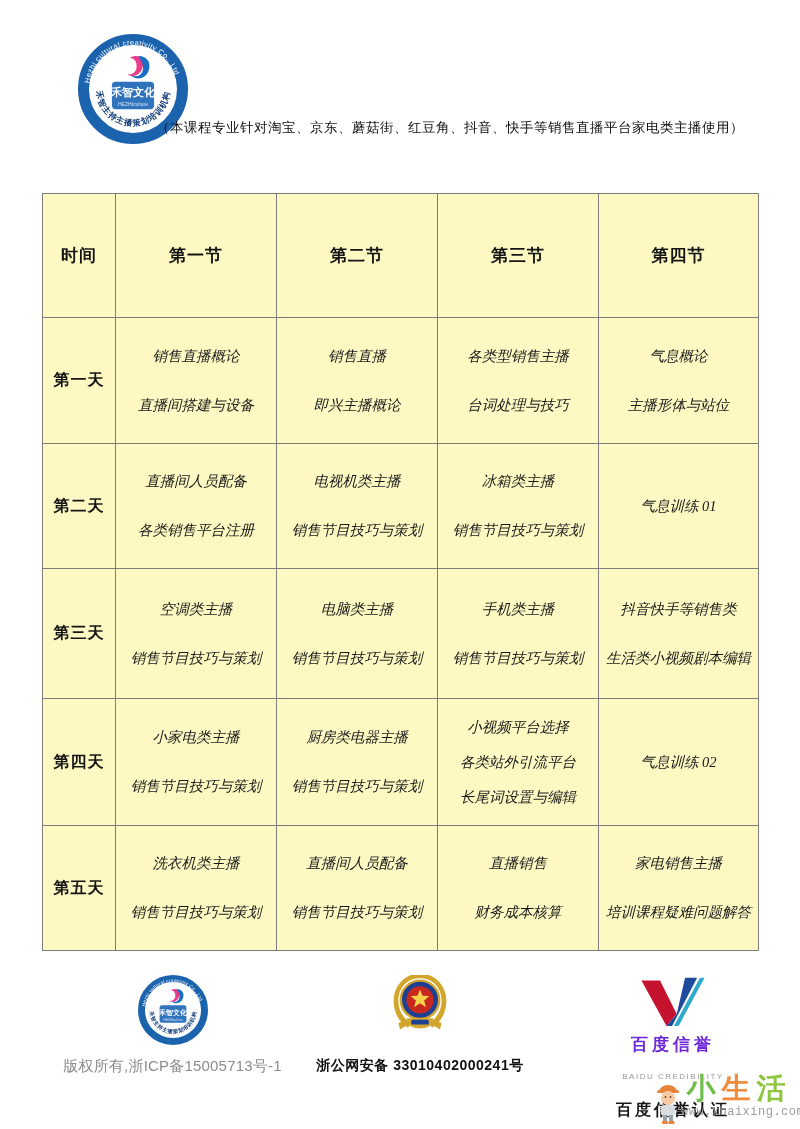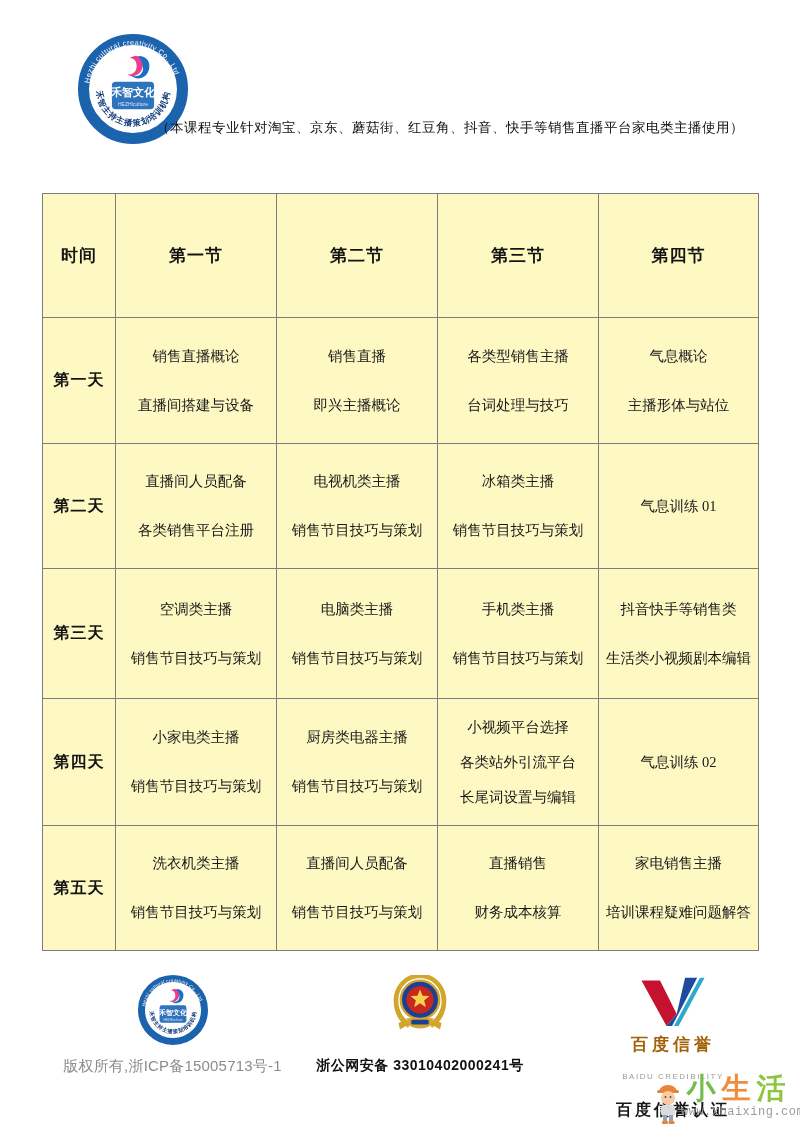--- a/index.html
+++ b/index.html
@@ -31,40 +31,40 @@
     border:1px solid #7d7d7d; text-align:center; vertical-align:middle;
     color:#141414; background:#fef9c3; padding:0;
   }
   table.course th { font-size:17px; font-weight:600; letter-spacing:1px; }
   td.day { font-size:16px; font-weight:600; letter-spacing:1px; }
   tr.hrow { height:124px; }
   tr.r0 { height:126px; } tr.r1 { height:125px; } tr.r2 { height:130px; }
   tr.r3 { height:127px; } tr.r4 { height:125px; }
   .lines { display:flex; flex-direction:column; align-items:center; justify-content:center; gap:30px; height:100%; }
   .lines.tight { gap:16px; }
-  .line { font-size:14.5px; white-space:nowrap; color:#181818; }
+  .line { font-size:14.5px; white-space:nowrap; color:#181818;font-style:italic; }
 
   
   .f-block { position:absolute; text-align:center; }
   .f-left  { left:55px;  top:975px; width:235px; }
   .f-mid   { left:300px; top:975px; width:240px; }
   .f-right { left:592px; top:975px; width:162px; }
   .hz-logo-bottom { width:70px; height:70px; display:inline-block; }
   .copyright {
     margin-top:8px; font-family:"Liberation Sans","DejaVu Sans",sans-serif;
     font-size:15px; color:#8c8c8c; font-weight:500; letter-spacing:0.2px;
   }
   .badge-svg { width:58px; height:64px; display:inline-block; }
   .police-rec {
     margin-top:14px; font-family:"Liberation Sans","DejaVu Sans",sans-serif;
     font-size:14px; color:#111; font-weight:bold; letter-spacing:0.5px;
   }
   .baidu-v { width:84px; height:52px; display:inline-block; }
   .baidu-title { font-family:"Liberation Sans","DejaVu Sans",sans-serif;
-    font-size:17px; color:#a16207; font-weight:bold; letter-spacing:4px; margin-top:2px; }
+    font-size:17px; color:#6d28d9; font-weight:bold; letter-spacing:4px; margin-top:2px; }
   .baidu-sub { font-family:"Liberation Sans","DejaVu Sans",sans-serif;
     font-size:8px; color:#9a9a9a; letter-spacing:1.5px; margin-top:16px; }
   .baidu-cap { font-family:"Liberation Sans","DejaVu Sans",sans-serif;
     font-size:16px; color:#161616; font-weight:bold; letter-spacing:3px; margin-top:19px; }
 
   
   .watermark { position:absolute; left:653px; top:1072px; width:147px; height:54px; }
   .wm-kid { position:absolute; left:2px; bottom:2px; width:26px; height:42px; }
   .wm-text { position:absolute; left:30px; top:2px; width:112px; text-align:center;
     font-family:"Liberation Sans","DejaVu Sans",sans-serif;

